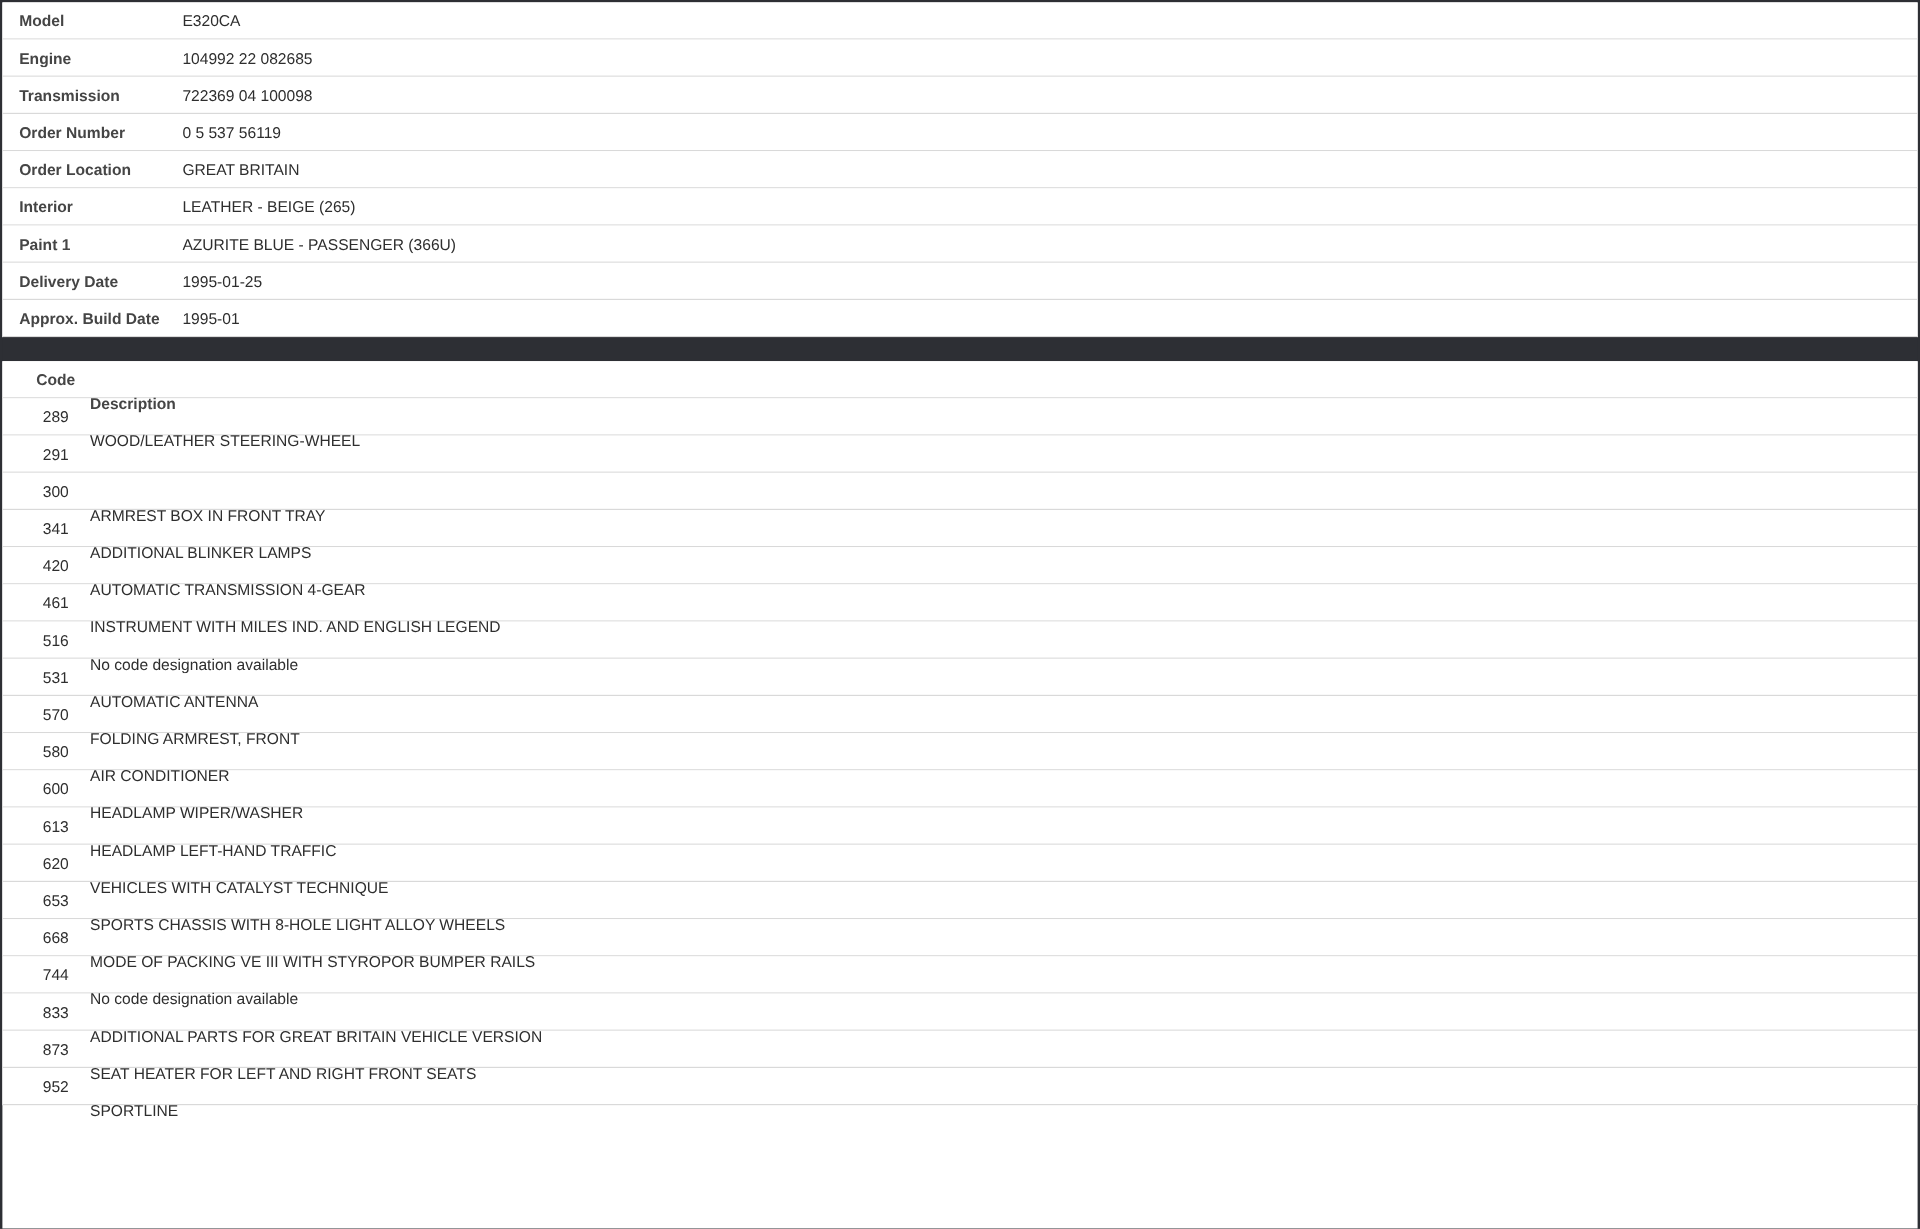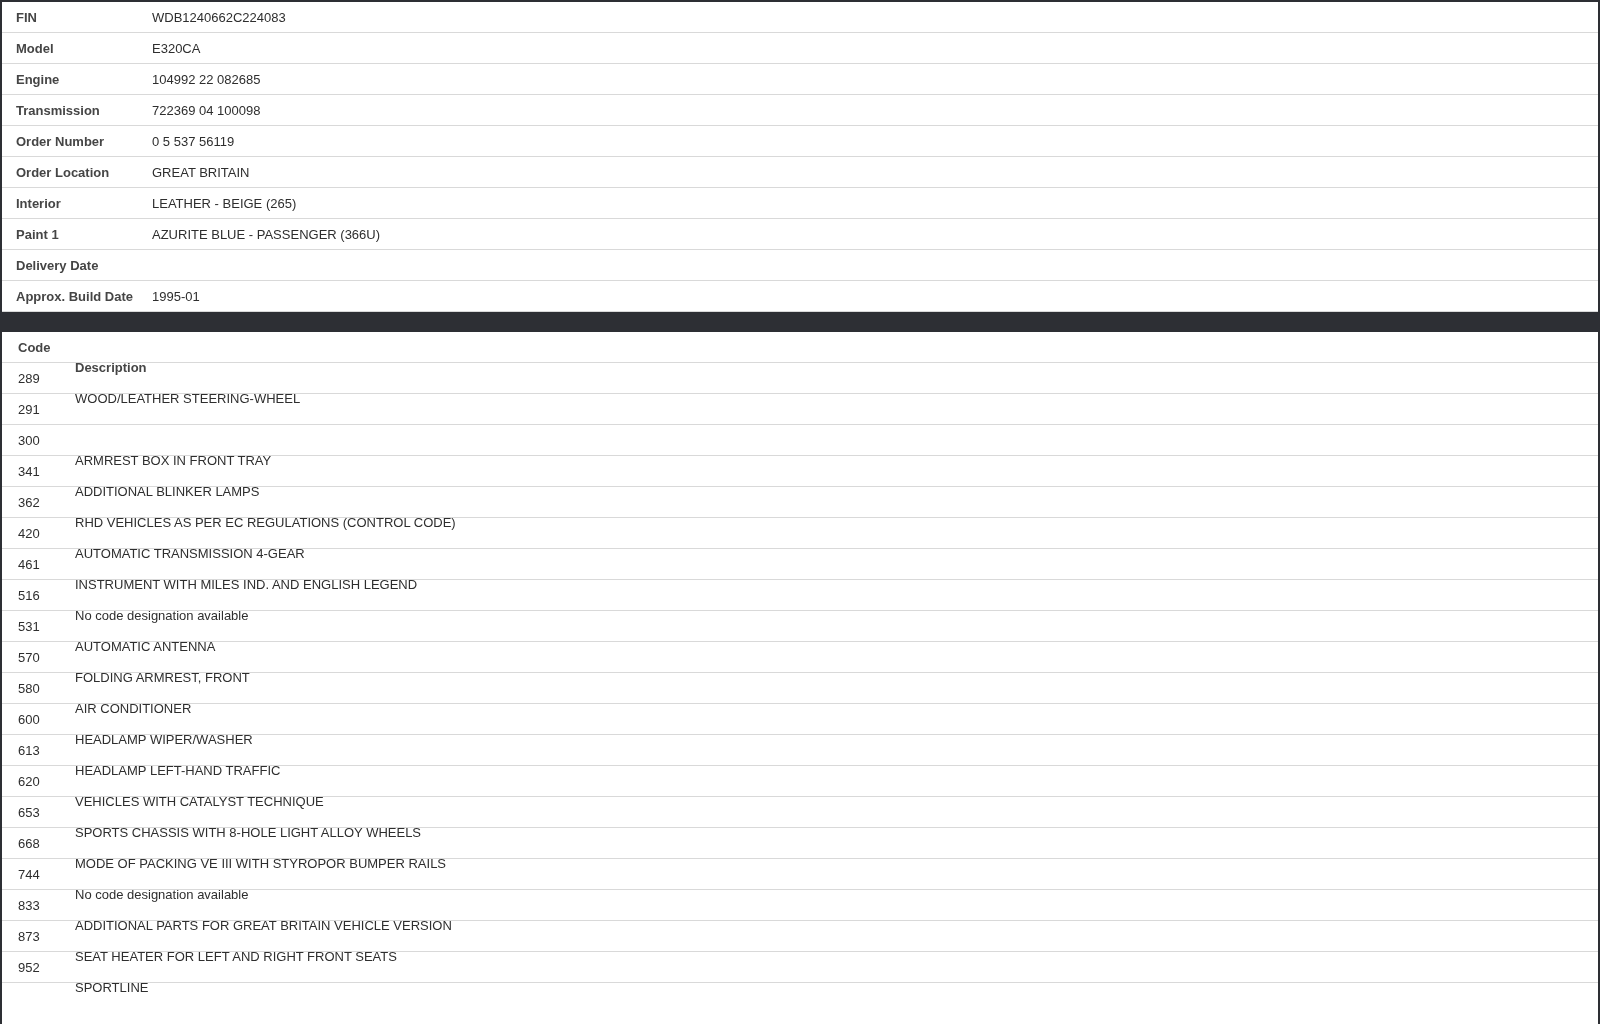--- a/index.html
+++ b/index.html
@@ -50,20 +50,21 @@
   }
   .info-value {
     flex: 1 1 auto;
     color: #2e2e2e;
   }
   
   .code-cell {
     width: 73px;
     flex: 0 0 73px;
     padding-left: 16px;
+    text-align: center;
   }
   .desc-cell {
     flex: 1 1 auto;
     margin-top: 40px;
   }
   .header-row .cell {
     font-weight: 600;
     color: #454545;
   }
   .divider-bar {
@@ -72,24 +73,20 @@
     background: #2d2f34;
     width: 100%;
   }
 </style>
 </head>
 <body>
 
 <div class="page">
 
   <section class="data-table" id="vehicle-info-table">
-  <div class="row">
-    <div class="cell info-label">FIN</div>
-    <div class="cell info-value">WDB1240662C224083</div>
-  </div>
 
   <div class="row">
     <div class="cell info-label">Model</div>
     <div class="cell info-value">E320CA</div>
   </div>
 
   <div class="row">
     <div class="cell info-label">Engine</div>
     <div class="cell info-value">104992 22 082685</div>
   </div>
@@ -114,20 +111,21 @@
     <div class="cell info-value">LEATHER - BEIGE (265)</div>
   </div>
 
   <div class="row">
     <div class="cell info-label">Paint 1</div>
     <div class="cell info-value">AZURITE BLUE - PASSENGER (366U)</div>
   </div>
 
   <div class="row">
     <div class="cell info-label">Delivery Date</div>
+    <div class="cell info-value">1995-01-25</div>
   </div>
 
   <div class="row">
     <div class="cell info-label">Approx. Build Date</div>
     <div class="cell info-value">1995-01</div>
   </div>
 </section>
 
   <div class="divider-bar"></div>
 
@@ -150,24 +148,20 @@
   <div class="row">
     <div class="cell code-cell">300</div>
     <div class="cell desc-cell">ARMREST BOX IN FRONT TRAY</div>
   </div>
 
   <div class="row">
     <div class="cell code-cell">341</div>
     <div class="cell desc-cell">ADDITIONAL BLINKER LAMPS</div>
   </div>
 
-  <div class="row">
-    <div class="cell code-cell">362</div>
-    <div class="cell desc-cell">RHD VEHICLES AS PER EC REGULATIONS (CONTROL CODE)</div>
-  </div>
 
   <div class="row">
     <div class="cell code-cell">420</div>
     <div class="cell desc-cell">AUTOMATIC TRANSMISSION 4-GEAR</div>
   </div>
 
   <div class="row">
     <div class="cell code-cell">461</div>
     <div class="cell desc-cell">INSTRUMENT WITH MILES IND. AND ENGLISH LEGEND</div>
   </div>

